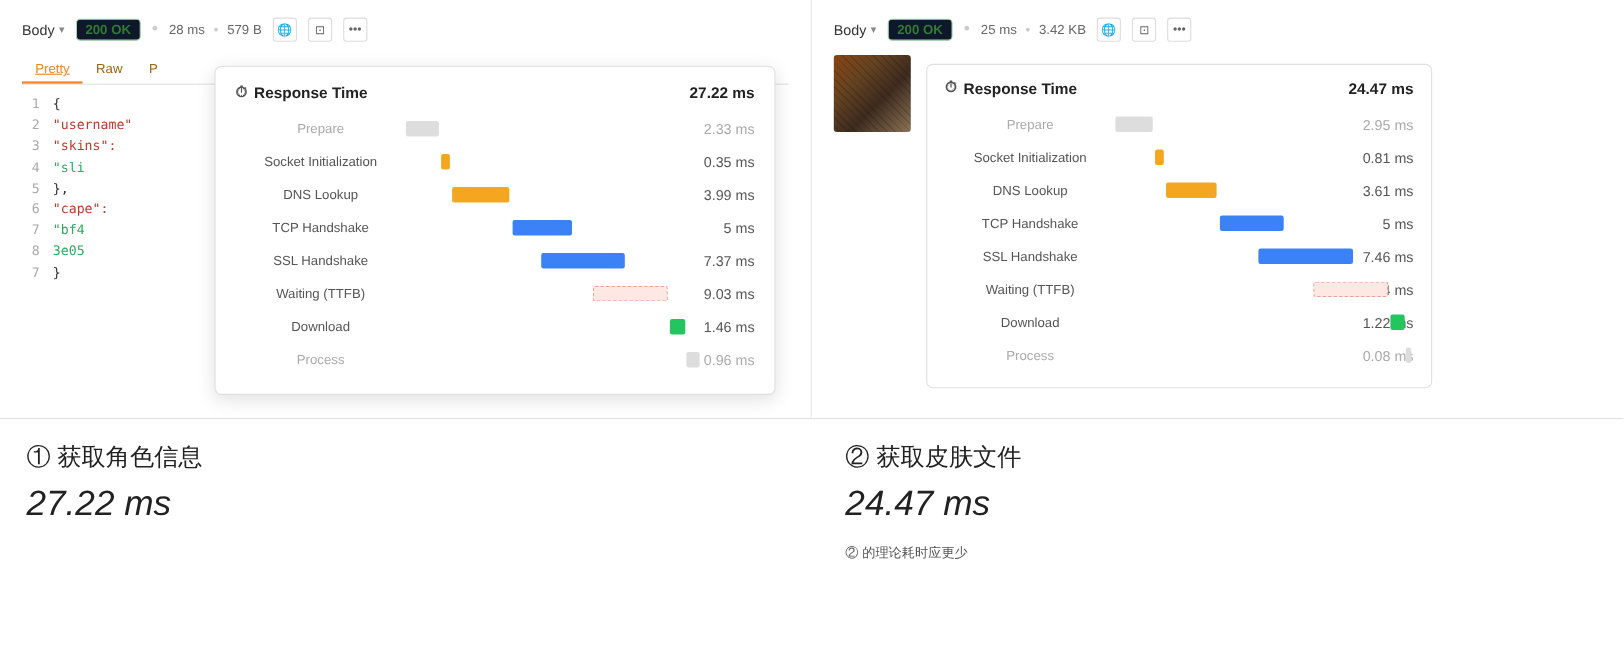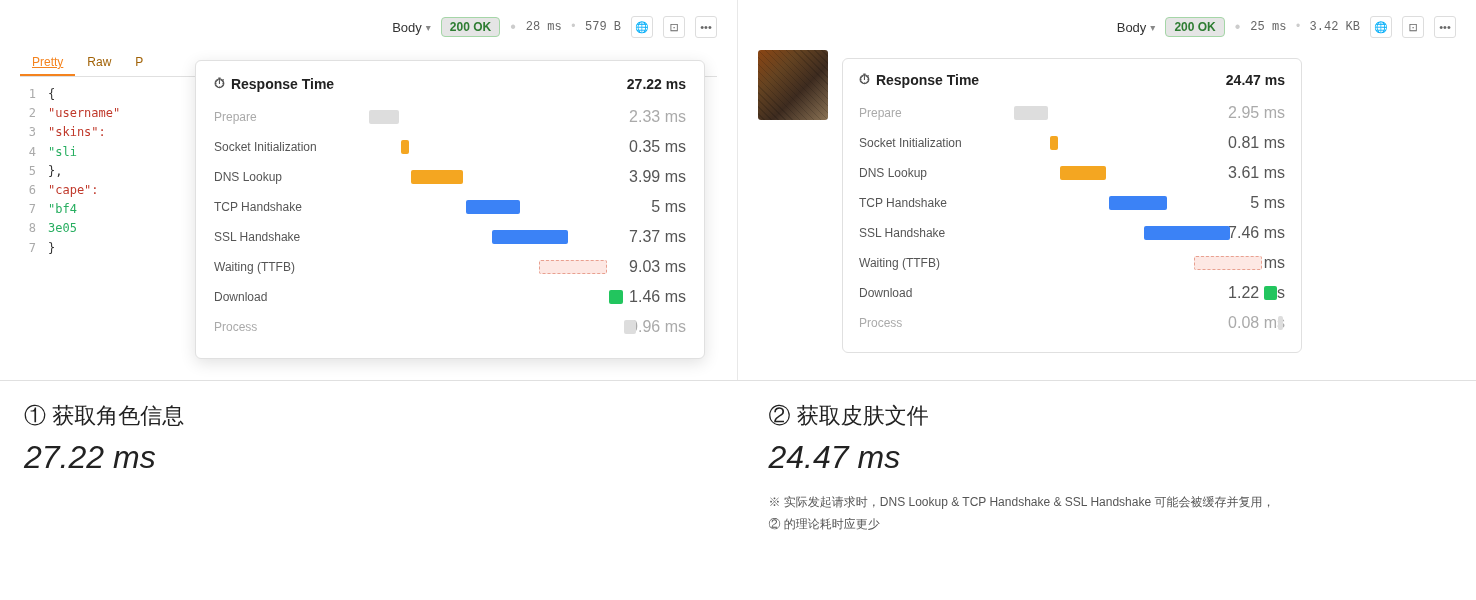--- a/index.html
+++ b/index.html
@@ -32,49 +32,47 @@
     }
     .panel:last-child {
       border-right: none;
     }
 
     .status-bar {
       display: flex;
       align-items: center;
       gap: 10px;
       margin-bottom: 12px;
-      justify-content: flex-end;
     }
 
     .body-label {
       font-size: 13px;
       font-weight: 500;
       color: #333;
       display: flex;
       align-items: center;
       gap: 4px;
     }
 
     .status-ok {
-      background: #e5e5e5;
+      background: #0f172a;
       color: #2e7d32;
       border: 1px solid #a5d6a7;
       border-radius: 4px;
       padding: 2px 8px;
       font-size: 12px;
       font-weight: 600;
     }
 
     .status-meta {
       font-size: 12px;
       color: #666;
       display: flex;
       align-items: center;
       gap: 8px;
-      font-family: Liberation Mono, monospace;
     }
 
     .dot {
       color: #ccc;
     }
 
     .icon-btn {
       width: 22px;
       height: 22px;
       border: 1px solid #ddd;
@@ -181,20 +179,21 @@
       align-items: center;
       margin-bottom: 4px;
       height: 26px;
     }
 
     .rt-label {
       width: 155px;
       font-size: 12px;
       color: #555;
       flex-shrink: 0;
+      text-align: center;
     }
     .rt-label.muted {
       color: #aaa;
     }
 
     .rt-bar-area {
       flex: 1;
       height: 22px;
       position: relative;
       display: flex;
@@ -212,21 +211,21 @@
     .bar-dns { background: #f4a621; }
     .bar-tcp { background: #3b82f6; }
     .bar-ssl { background: #3b82f6; }
     .bar-waiting { background: #fde8e4; border: 1px dashed #e8a090; }
     .bar-download { background: #22c55e; }
     .bar-process { background: #ddd; }
 
     .rt-value {
       width: 70px;
       text-align: right;
-      font-size: 16px;
+      font-size: 13px;
       color: #555;
       flex-shrink: 0;
     }
     .rt-value.muted { color: #aaa; }
 
     
     .bottom-section {
       display: flex;
       flex-direction: row;
       width: 100%;
@@ -555,18 +554,17 @@
     </div>
 
     <div class="bottom-half">
       <div class="caption-title">
         <span>②</span>
         <span> </span>
         <span>获取皮肤文件</span>
       </div>
       <div class="caption-ms">24.47 ms</div>
       <div class="footnotes">
-        <div>※ 实际发起请求时，DNS Lookup &amp; TCP Handshake &amp; SSL Handshake 可能会被缓存并复用，</div>
         <div>② 的理论耗时应更少</div>
       </div>
     </div>
   </div>
 </div>
 
 </body></html>

